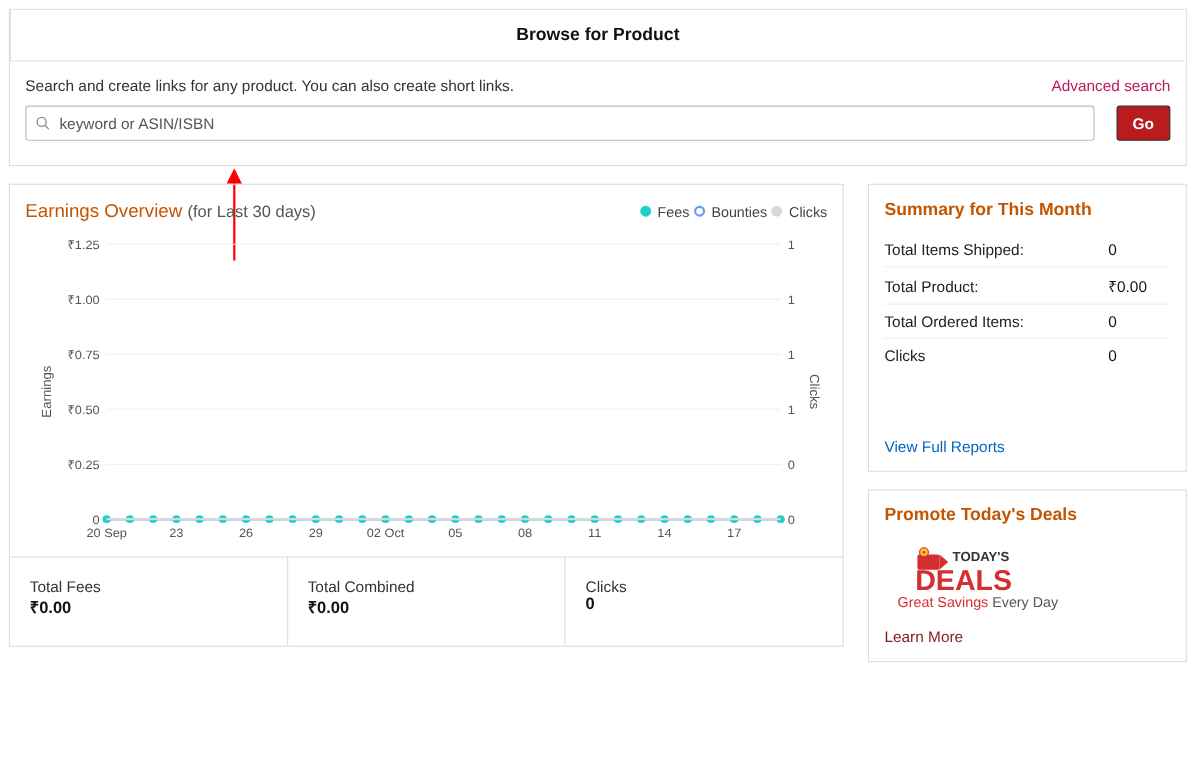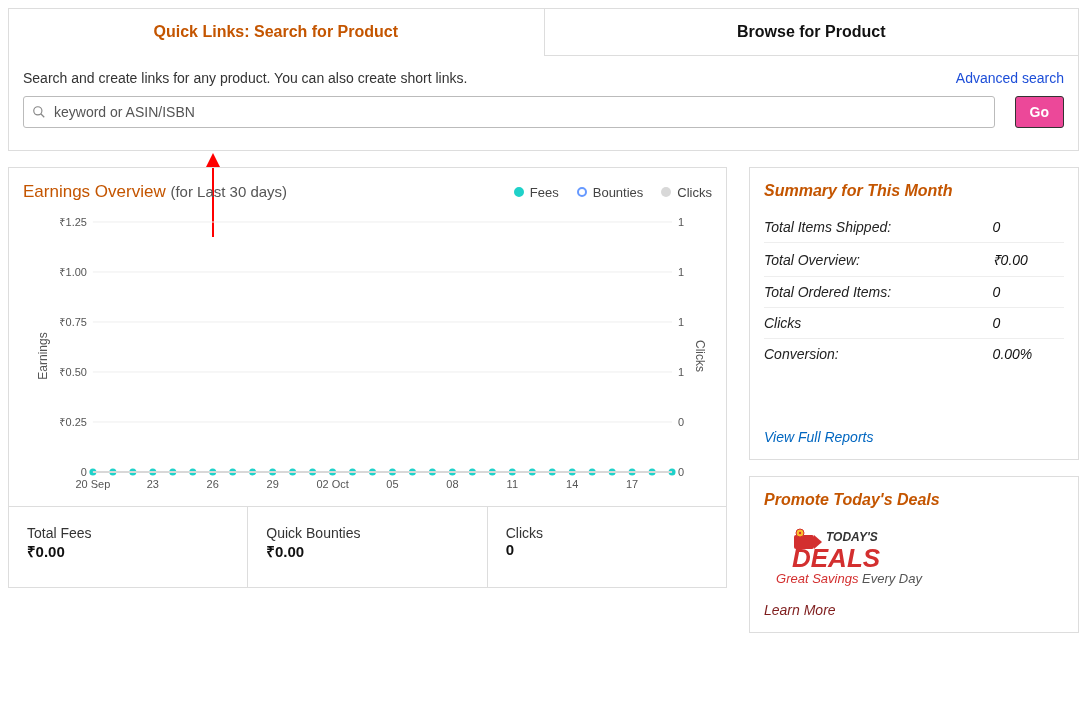--- a/index.html
+++ b/index.html
@@ -34,53 +34,53 @@
   }
   .tabs-row .tab:first-child { border-right: 1px solid transparent; }
   .search-body { padding: 14px 14px 22px 14px; }
   .search-desc-row {
     display: flex;
     justify-content: space-between;
     align-items: baseline;
     margin-bottom: 10px;
   }
   .search-desc { color: #333; font-size: 14px; }
-  .adv-link { color: #1d4ed8; font-size: 14px; cursor: pointer; }
+  .adv-link { color: #be185d; font-size: 14px; cursor: pointer; }
   .search-input-row { display: flex; gap: 20px; }
   .search-input-wrap {
     position: relative; flex: 1;
   }
   .search-input {
     width: 100%;
     padding: 7px 10px 7px 30px;
     font-size: 14px;
     border: 1px solid #bbb;
     border-radius: 3px;
     color: #555;
     outline: none;
   }
   .search-input::placeholder { color: #555; }
   .search-icon {
     position: absolute; left: 9px; top: 50%; transform: translateY(-50%);
     width: 14px; height: 14px; color: #888;
   }
   .go-btn {
-    background: #ec4899; color: #fff; font-weight: 700;
+    background: #b91c1c; color: #fff; font-weight: 700;
     padding: 7px 14px; border: 1px solid #333; border-radius: 3px;
     cursor: pointer; font-size: 14px;
   }
   .content-row { display: flex; gap: 22px; margin-top: 16px; }
   .left-col { flex: 1; display: flex; flex-direction: column; }
-  .right-col { width: 330px; display: flex; flex-direction: column; gap: 16px; font-style: italic; }
+  .right-col { width: 290px; display: flex; flex-direction: column; gap: 16px; }
 
   .chart-panel { border: 1px solid #ddd; padding: 14px 14px 0 14px; position: relative; }
   .chart-title-row { display: flex; justify-content: space-between; align-items: center; }
   .chart-title { font-size: 17px; font-weight: 400; color: #c45500; }
   .chart-subtitle { color: #555; font-weight: 400; font-size: 15px;}
-  .legend { display: flex; gap: 18px; font-size: 13px; color: #444; align-items: center;}
+  .legend { display: flex; gap: 4px; font-size: 13px; color: #444; align-items: center;}
   .legend-item { display:flex; align-items:center; gap:6px; }
   .marker { width:10px; height:10px; border-radius:50%; }
   .marker.fees { background:#1fd1c9; border:2px solid #1fd1c9; box-sizing:border-box;}
   .marker.bounties { background:#fff; border:2px solid #6699ff; box-sizing:border-box;}
   .marker.clicks { background:#d8d8d8; }
 
   .chart-area {
     position: relative;
     height: 300px;
     margin: 4px 0 0 0;
@@ -128,21 +128,20 @@
   .promo-img-wrap { padding:4px 0 8px 0;}
   .deals-logo { display:inline-block; }
   .learn-more { color:#7f1d1d; font-size:14px; cursor:pointer; }
   svg text { font-family: Arial, sans-serif; }
 </style>
 </head>
 <body>
 
 <div class="panel" style="position:relative;">
   <div class="tabs-row">
-    <div class="tab active">Quick Links: Search for Product</div>
     <div class="tab inactive">Browse for Product</div>
   </div>
   <div class="search-body">
     <div class="search-desc-row">
       <span class="search-desc">Search and create links for any product. You can also create short links.</span>
       <span class="adv-link">Advanced search</span>
     </div>
     <div class="search-input-row">
       <div class="search-input-wrap">
         <svg class="search-icon" viewBox="0 0 24 24" fill="none" stroke="currentColor" stroke-width="2">
@@ -249,55 +248,51 @@
             <path d="M70 266 L90 266 L110 266 L130 266 L150 266 L170 266 L190 266 L210 266 L230 266 L250 266 L270 266 L290 266 L310 266 L330 266 L350 266 L370 266 L390 266 L409.99999999999994 266 L430 266 L450 266 L470 266 L490 266 L510 266 L530 266 L550 266 L570 266 L590 266 L610 266 L630 266 L650 266" fill="none" stroke="#6699ff" stroke-width="2"></path>
             <path d="M70 266 L90 266 L110 266 L130 266 L150 266 L170 266 L190 266 L210 266 L230 266 L250 266 L270 266 L290 266 L310 266 L330 266 L350 266 L370 266 L390 266 L409.99999999999994 266 L430 266 L450 266 L470 266 L490 266 L510 266 L530 266 L550 266 L570 266 L590 266 L610 266 L630 266 L650 266" fill="none" stroke="#d8d8d8" stroke-width="2"></path>
           </svg>
       </div>
       <div class="stats-row" style="margin:0 -14px;">
         <div class="stat-cell">
           <div class="stat-label">Total Fees</div>
           <div class="stat-value">₹0.00</div>
         </div>
         <div class="stat-cell">
-          <div class="stat-label">Quick Bounties</div>
+          <div class="stat-label">Total Combined</div>
           <div class="stat-value">₹0.00</div>
         </div>
         <div class="stat-cell">
           <div class="stat-label">Clicks</div>
           <div class="stat-value">0</div>
         </div>
       </div>
     </div>
   </div>
 
   <div class="right-col">
     <div class="summary-panel">
       <div class="panel-heading">Summary for This Month</div>
       <table class="summary-table">
         <tbody>
             <tr>
               <td class="sm-label">Total Items Shipped:</td>
               <td class="sm-val">0</td>
             </tr>
         <tr>
-              <td class="sm-label">Total Overview:</td>
+              <td class="sm-label">Total Product:</td>
               <td class="sm-val">₹0.00</td>
             </tr>
         <tr>
               <td class="sm-label">Total Ordered Items:</td>
               <td class="sm-val">0</td>
             </tr>
         <tr>
               <td class="sm-label">Clicks</td>
               <td class="sm-val">0</td>
-            </tr>
-        <tr>
-              <td class="sm-label">Conversion:</td>
-              <td class="sm-val">0.00%</td>
             </tr>
       </tbody>
         </table>
       <a class="view-reports">View Full Reports</a>
     </div>
 
     <div class="promo-panel">
       <div class="panel-heading">Promote Today's Deals</div>
       <div class="promo-img-wrap">
         <svg class="deals-logo" width="170" height="66" viewBox="0 0 170 66">

